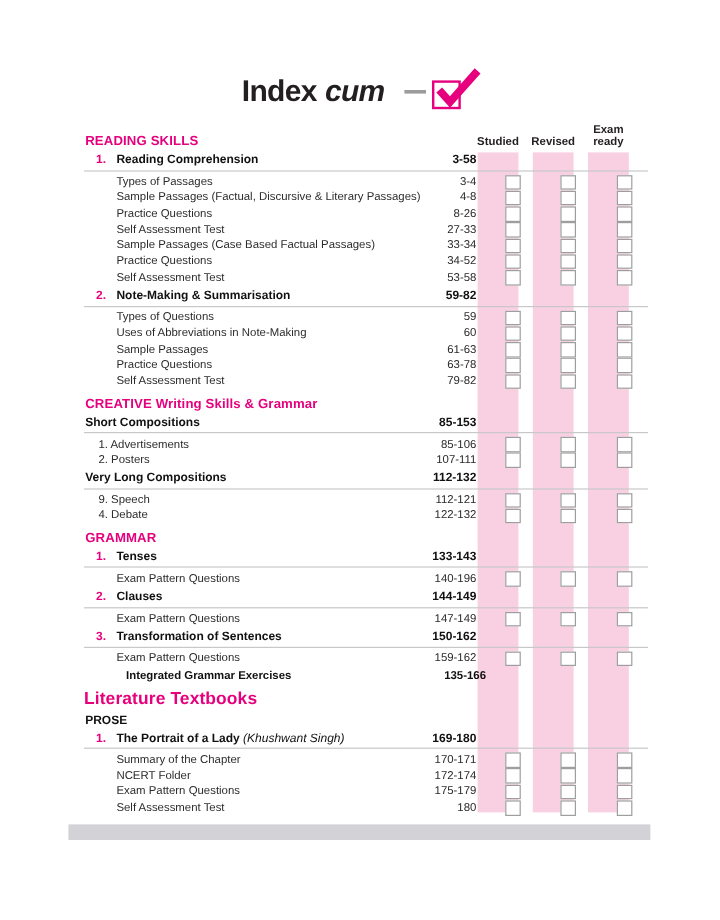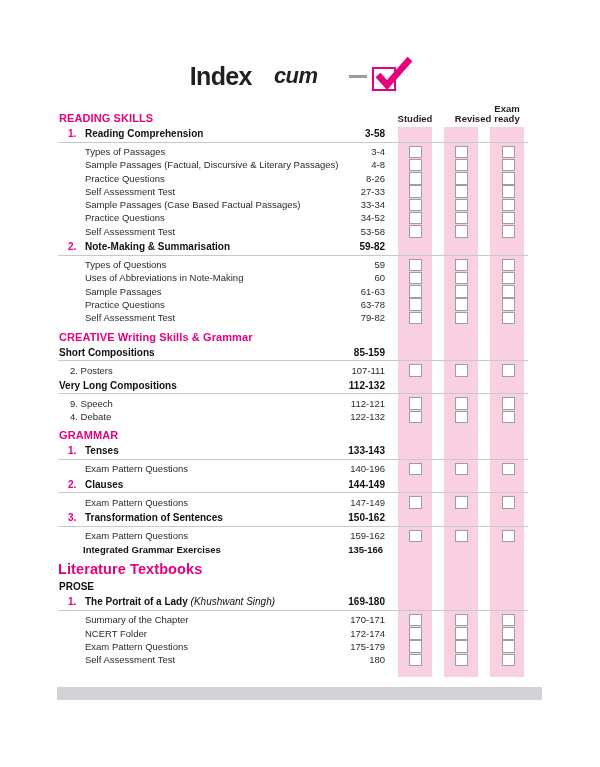--- a/index.html
+++ b/index.html
@@ -13,53 +13,53 @@
   }
   html,body{margin:0;padding:0;background:#fff;}
   .page{
     position:relative;width:600px;height:767px;background:#fff;overflow:hidden;
     font-family:"Liberation Sans",sans-serif;color:var(--text);border-radius:21px;
   }
   
   .title-row{position:absolute;top:58px;left:0;width:600px;height:36px;
     display:flex;align-items:center;justify-content:center;}
   .t-bold{font-weight:700;font-size:25px;letter-spacing:-0.6px;color:var(--text);}
-  .t-italic{font-weight:700;font-style:italic;font-size:22px;letter-spacing:-0.6px;margin:0 22px;color:var(--text);}
+  .t-italic{font-weight:700;font-style:italic;font-size:25px;letter-spacing:-0.6px;margin:0 7px;color:var(--text);}
   .dash{width:18px;height:3px;background:var(--dash);margin:0 3px 0 10px;}
   .logo{position:relative;width:40px;height:34px;}
   .logo-box{position:absolute;left:2px;top:8px;width:20px;height:20px;background:#fff;border:2.5px solid var(--magenta);}
   .logo-svg{position:absolute;left:5px;top:-3px;}
   
   .col-header{position:absolute;width:48px;height:26px;top:98px;
     display:flex;align-items:flex-end;justify-content:center;text-align:center;
     font-weight:700;font-size:9.5px;line-height:1.08;color:var(--text);}
-  .ch0{left:391px;} .ch1{left:449px;} .ch2{left:483px;}
+  .ch0{left:391px;} .ch1{left:437px;} .ch2{left:483px;}
   .band{position:absolute;top:127px;width:34px;height:550px;background:var(--band);}
   .b0{left:398px;} .b1{left:444px;} .b2{left:490px;}
   
-  .toc{position:absolute;left:58px;top:110px;width:470px;}
+  .toc{position:absolute;left:70px;top:110px;width:470px;}
   .row{position:relative;}
   .line{display:flex;align-items:baseline;}
   .label{flex:1;}
   .num{width:17px;color:var(--magenta);flex:none;}
   .pages{text-align:right;white-space:nowrap;}
   .auth{font-weight:400;font-style:italic;}
 
   .sub,.subnum{font-size:9.5px;height:13.3px;line-height:13.3px;color:#2b2b2b;}
   .sub .line{margin-left:27px;width:300px;}
   .subnum .line{margin-left:12px;width:315px;}
 
   .chapter,.bold0{font-weight:700;font-size:10px;line-height:11.5px;
     margin-top:3px;padding-bottom:2px;border-bottom:1px solid var(--rule);margin-bottom:2.5px;color:#111;}
   .chapter .line{margin-left:10px;width:317px;}
   .bold0 .line{margin-left:1px;width:326px;}
   .chapter .pages,.bold0 .pages,.boldsub .pages{font-weight:700;}
 
   .boldsub{font-weight:700;font-size:9.5px;height:14px;line-height:14px;margin-top:1px;color:#111;}
-  .boldsub .line{margin-left:25px;width:300px;}
+  .boldsub .line{margin-left:35px;width:300px;}
 
   .bold0np{font-weight:700;font-size:10px;height:13px;line-height:13px;margin-top:1px;color:#111;}
   .bold0np .line{margin-left:1px;width:326px;}
 
   .heading{color:var(--magenta);font-weight:700;font-size:11px;height:13px;line-height:13px;
     margin:6px 0 2.5px 1px;letter-spacing:0.1px;}
   .heading.large{font-size:14.5px;height:17px;line-height:17px;margin:4px 0 2px 0;}
   .toc > .row:first-child{margin-top:2px;}
 
   .checkbox{position:absolute;top:0.5px;width:10.5px;height:10.5px;background:#fff;
@@ -222,22 +222,31 @@
         <span class="checkbox cb2"></span>
       </div>
       <div class="row heading">
         <div class="line">
           <span class="label">CREATIVE Writing Skills &amp; Grammar</span>
         </div>
       </div>
       <div class="row bold0">
         <div class="line">
           <span class="label">Short Compositions</span>
-          <span class="pages">85-159</span>
-        </div>
+          <span class="pages">85-153</span>
+        </div>
+      </div>
+      <div class="row subnum">
+        <div class="line">
+          <span class="label">1. Advertisements</span>
+          <span class="pages">85-106</span>
+        </div>
+        <span class="checkbox cb0"></span>
+        <span class="checkbox cb1"></span>
+        <span class="checkbox cb2"></span>
       </div>
       <div class="row subnum">
         <div class="line">
           <span class="label">2. Posters</span>
           <span class="pages">107-111</span>
         </div>
         <span class="checkbox cb0"></span>
         <span class="checkbox cb1"></span>
         <span class="checkbox cb2"></span>
       </div>

